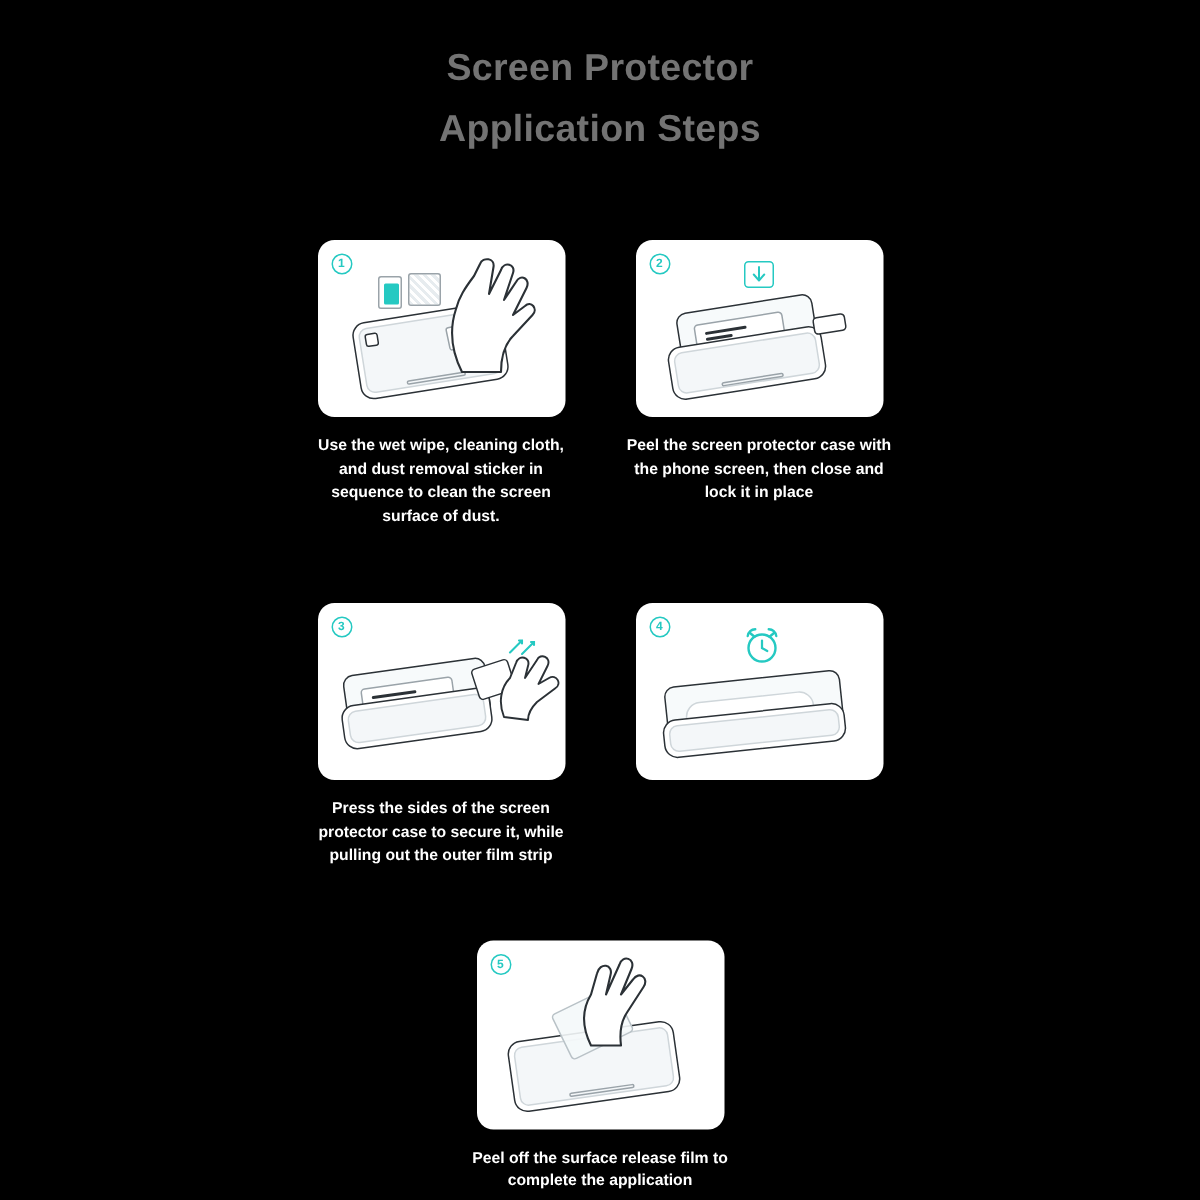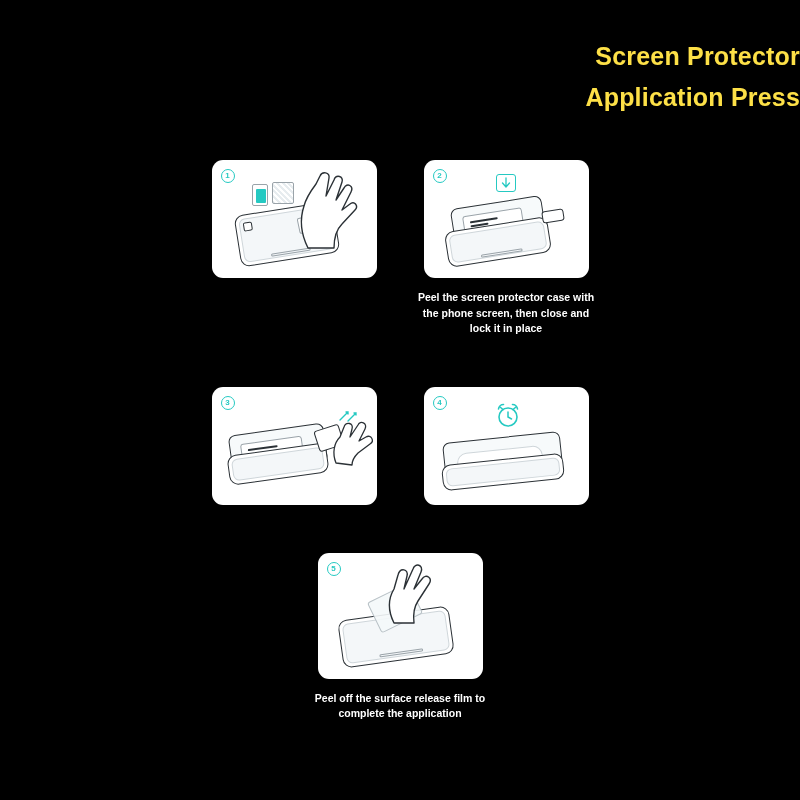--- a/index.html
+++ b/index.html
@@ -11,23 +11,23 @@
   }
   .page {
     position: relative;
     width: 800px; height: 800px;
     background: #000000;
   }
 
   
   .title-block {
     position: absolute;
-    top: 36px; left: 0; right: 0;
-    text-align: right;
-    color: #fde047;
+    top: 25px; left: 0; right: 0;
+    text-align: center;
+    color: #737373;
   }
   .title-line {
     font-size: 25px;
     font-weight: bold;
     letter-spacing: 0.2px;
     line-height: 41px;
   }
 
   
   .steps {
@@ -133,21 +133,21 @@
   }
   svg { display: block; overflow: visible; }
 </style>
 </head>
 <body>
 
 <div class="page">
 
   <div class="title-block">
     <div class="title-line">Screen Protector</div>
-    <div class="title-line">Application Press</div>
+    <div class="title-line">Application Steps</div>
   </div>
 
   <div class="steps">
 
     <div class="row row1">
 
       <div class="step">
         <div class="card">
           <div class="badge">1</div>
 
@@ -162,20 +162,21 @@
           </div>
 
           <div class="hatch" style="left:60px; top:22px; width:22px; height:22px;"></div>
 
           <div class="wipe" style="left:86px; top:56px; width:22px; height:16px; transform:rotate(-12deg);"></div>
 
           <svg style="position:absolute; left:78px; top:10px;" width="70" height="90" viewBox="0 0 70 90">
             <path d="M18 78 C10 62 10 48 14 36 C16 28 20 22 26 14 L30 6 C32 1 40 2 39 8 L36 26 L44 10 C46 4 54 6 52 12 L46 30 L54 18 C57 12 64 16 61 22 L52 40 L60 34 C64 30 69 36 65 40 L52 54 C46 60 44 68 44 78 Z" fill="#ffffff" stroke="#2b3136" stroke-width="1.4" stroke-linejoin="round"></path>
           </svg>
         </div>
+        <div class="caption">Use the wet wipe, cleaning cloth, and dust removal sticker in sequence to clean the screen surface of dust.</div>
       </div>
 
       <div class="step">
         <div class="card">
           <div class="badge">2</div>
 
           <div style="position:absolute;left:72px;top:14px;width:20px;height:18px;border:1px solid #25c9c2;border-radius:3px;display:flex;align-items:center;justify-content:center;">
             <svg width="10" height="12" viewBox="0 0 10 12">
                 <path d="M5 1 L5 9 M1.5 6 L5 10 L8.5 6" fill="none" stroke="#25c9c2" stroke-width="1.3" stroke-linecap="round" stroke-linejoin="round"></path>
               </svg>
@@ -222,20 +223,21 @@
 
           <svg style="position:absolute; left:118px; top:30px;" width="46" height="54" viewBox="0 0 46 54">
             <path d="M6 46 C2 36 4 26 10 20 L14 10 C16 4 24 6 22 12 L20 20 L28 8 C30 3 38 6 35 12 L29 24 L36 20 C41 17 45 24 40 27 L28 36 C24 40 22 44 22 48 Z" fill="#ffffff" stroke="#2b3136" stroke-width="1.3" stroke-linejoin="round"></path>
           </svg>
 
           <svg style="position:absolute; left:126px; top:22px;" width="26" height="14" viewBox="0 0 26 14">
             <path d="M2 11 L10 3 M8 3 L10 3 L10 5" fill="none" stroke="#25c9c2" stroke-width="1.4" stroke-linecap="round"></path>
             <path d="M10 12 L18 4 M16 4 L18 4 L18 6" fill="none" stroke="#25c9c2" stroke-width="1.4" stroke-linecap="round"></path>
           </svg>
         </div>
+        <div class="caption">Press the sides of the screen protector case to secure it, while pulling out the outer film strip</div>
       </div>
 
       <div class="step">
         <div class="card">
           <div class="badge">4</div>
 
           <svg style="position:absolute; left:70px; top:14px;" width="28" height="28" viewBox="0 0 28 28">
             <circle cx="14" cy="16" r="9" fill="none" stroke="#25c9c2" stroke-width="1.6"></circle>
             <path d="M14 11 L14 16 L17.5 18" fill="none" stroke="#25c9c2" stroke-width="1.5" stroke-linecap="round"></path>
             <path d="M6 6 L9 8.5 M22 6 L19 8.5" fill="none" stroke="#25c9c2" stroke-width="1.6" stroke-linecap="round"></path>

